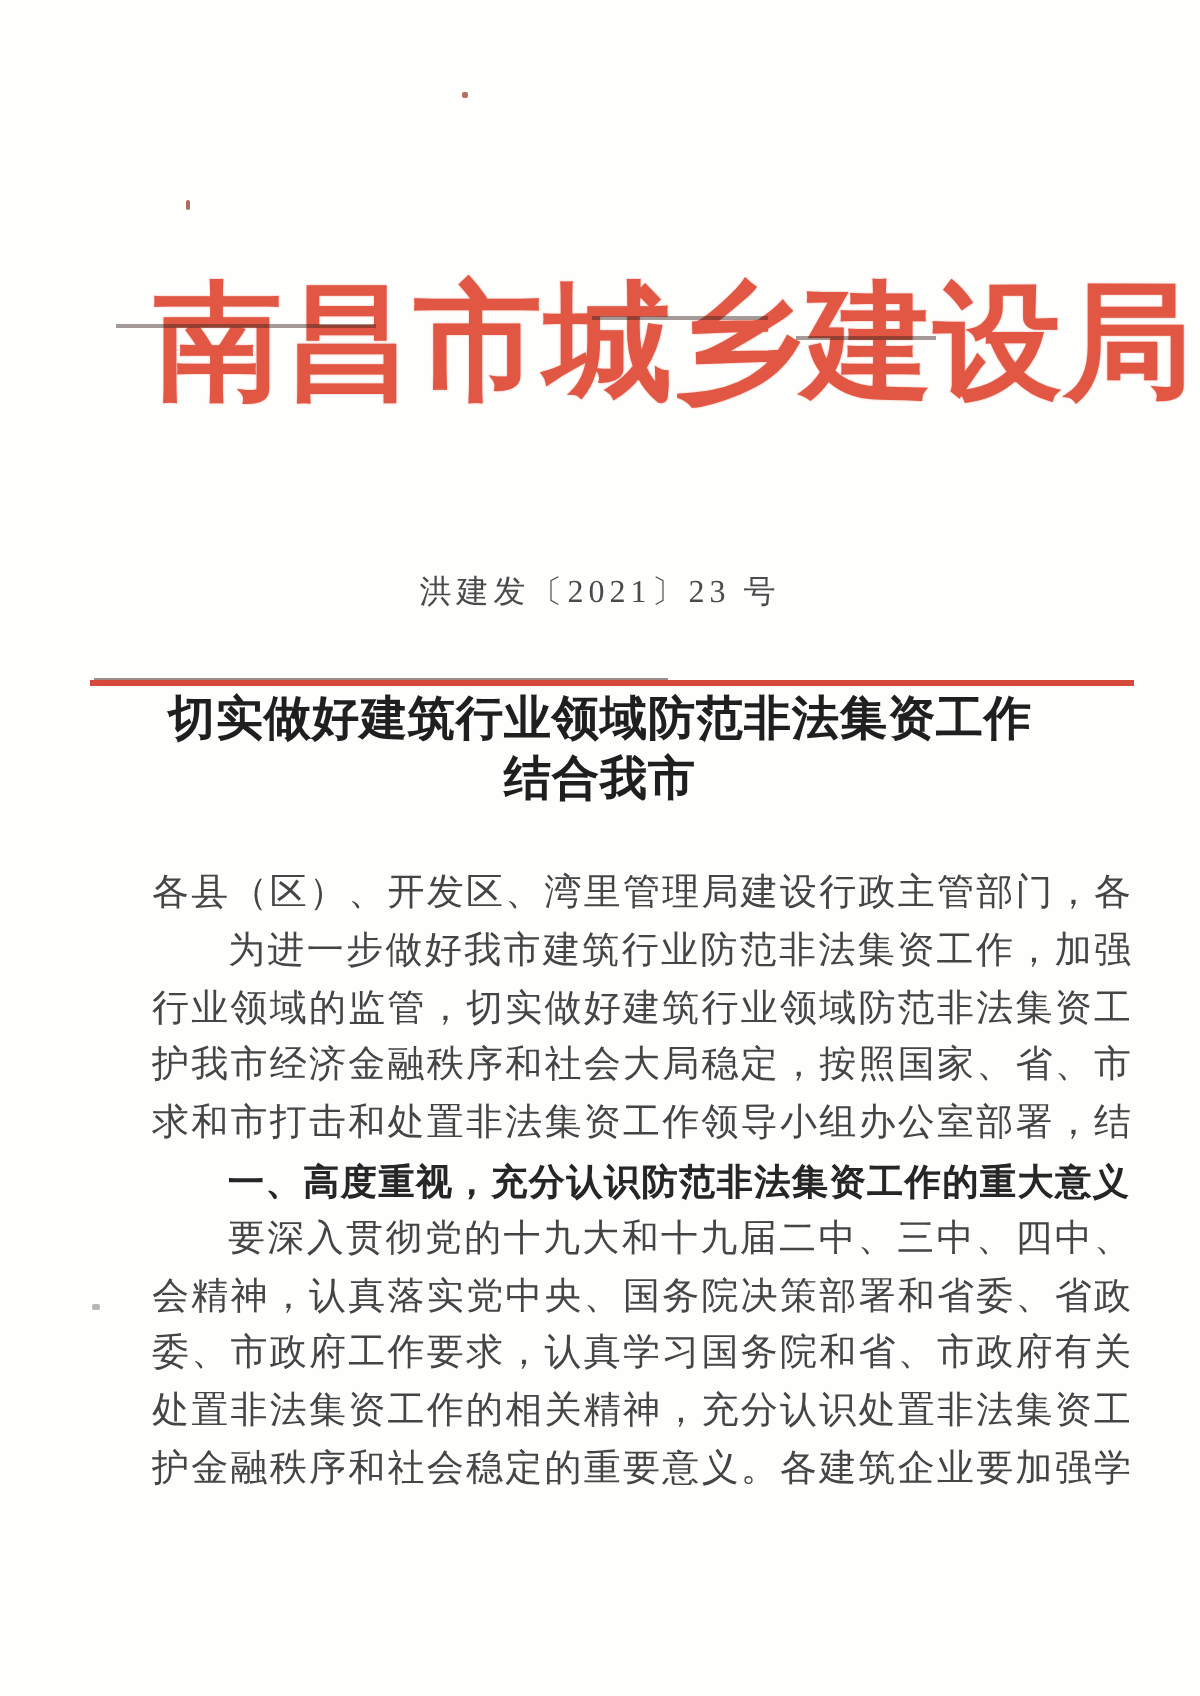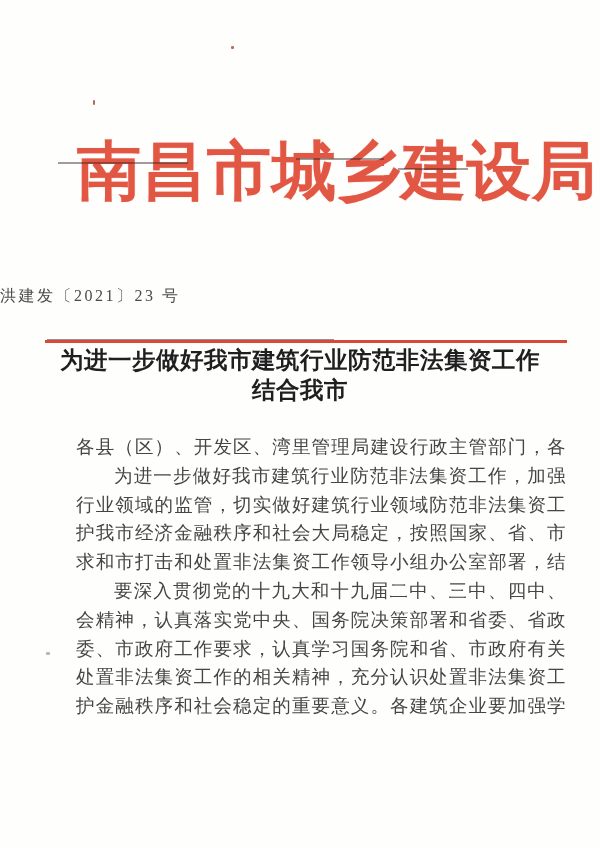--- a/index.html
+++ b/index.html
@@ -31,21 +31,21 @@
     text-shadow: 0 0 1px rgba(226, 87, 67, 0.55);
     white-space: nowrap;
     padding-left: 37px;
   }
   
   .docnum {
     position: absolute;
     top: 286px;
     left: 0;
     width: 100%;
-    text-align: left;
+    text-align: center;
     font-size: 16px;
     letter-spacing: 2.5px;
     color: #4a4a4a;
   }
   
   .redline {
     position: absolute;
     top: 340px;
     left: 45px;
     width: 522px;
@@ -131,30 +131,31 @@
 
 <div class="page">
 
   <h1 class="bureau">南昌市城乡建设局</h1>
 
   <div class="docnum">洪建发〔2021〕23 号</div>
 
   <div class="redline"></div>
 
   <h2 class="title">
-    <span class="tl">为进一步做好我市建筑行业防范非法集资工作</span>
+    <span class="tl">切实做好建筑行业领域防范非法集资工作</span>
     <span class="tl">结合我市</span>
   </h2>
 
   <div class="body-text">
       <div class="line justify">各县（区）、开发区、湾里管理局建设行政主管部门，各建筑企业：</div>
       <div class="line justify indent">为进一步做好我市建筑行业防范非法集资工作，加强对建筑</div>
       <div class="line justify">行业领域的监管，切实做好建筑行业领域防范非法集资工作，维</div>
       <div class="line justify">护我市经济金融秩序和社会大局稳定，按照国家、省、市有关要</div>
       <div class="line justify">求和市打击和处置非法集资工作领导小组办公室部署，结合我市</div>
+      <div class="line indent bold">一、高度重视，充分认识防范非法集资工作的重大意义</div>
       <div class="line justify indent">要深入贯彻党的十九大和十九届二中、三中、四中、五中全</div>
       <div class="line justify">会精神，认真落实党中央、国务院决策部署和省委、省政府、市</div>
       <div class="line justify">委、市政府工作要求，认真学习国务院和省、市政府有关打击和</div>
       <div class="line justify">处置非法集资工作的相关精神，充分认识处置非法集资工作对维</div>
       <div class="line justify">护金融秩序和社会稳定的重要意义。各建筑企业要加强学习和宣</div>
     </div>
 
   <div class="streak s1"></div>
   <div class="streak s2"></div>
   <div class="streak s3"></div>

